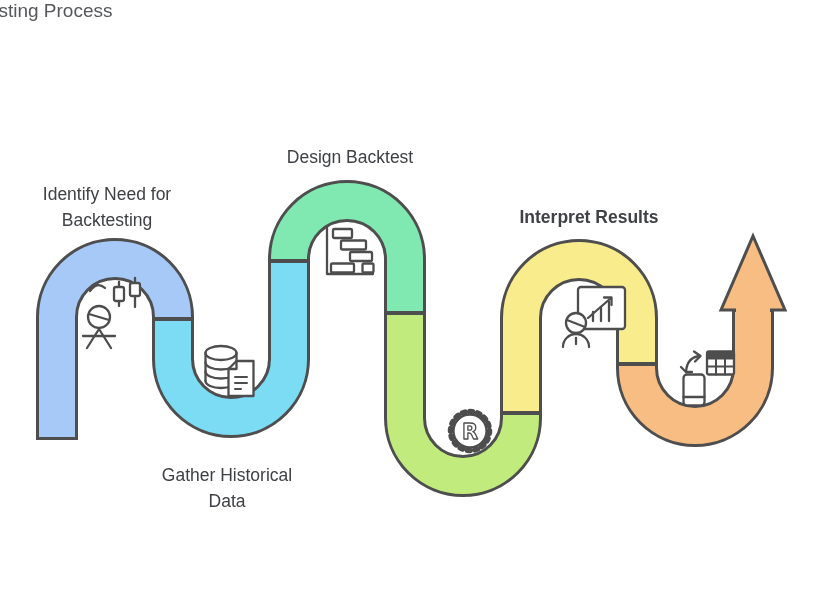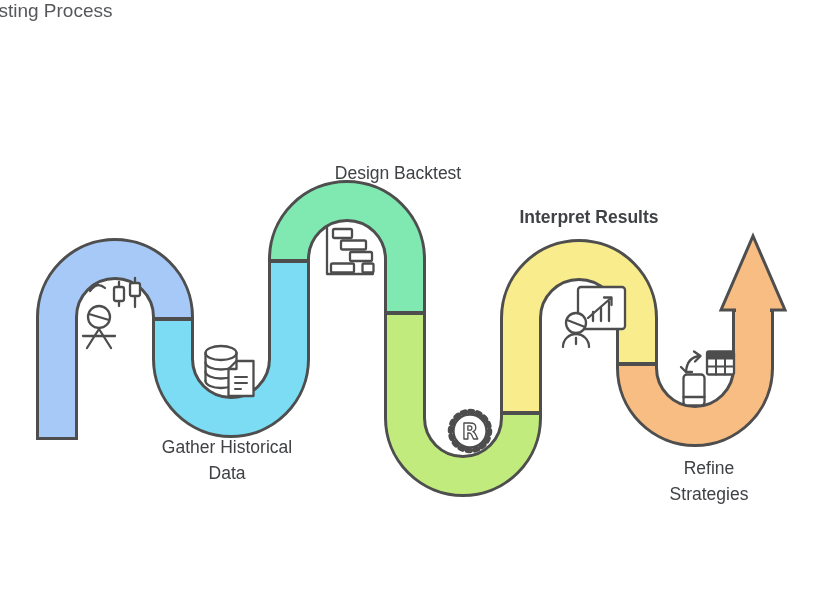--- a/index.html
+++ b/index.html
@@ -21,22 +21,22 @@
   .step-label{
     position:absolute;
     transform:translateX(-50%);
     font-size:17.5px;
     line-height:26px;
     color:#3f4144;
     text-align:center;
     white-space:pre-line;
   }
   .lbl-1{left:107px;top:181px;}
-  .lbl-2{left:227px;top:434px;}
-  .lbl-3{left:350px;top:160px;margin-left:48px;}
+  .lbl-2{left:227px;top:462px;}
+  .lbl-3{left:350px;top:144px;}
   .lbl-4{left:468px;top:517px;}
   .lbl-5{left:589px;top:204px;font-weight:bold;}
   .lbl-6{left:709px;top:455px;}
 </style>
 </head>
 <body>
 
 <div id="canvas">
 
   <div class="title">Stock Backtesting Process</div>
@@ -115,19 +115,20 @@
         <path d="M 686 372 L 681 367 M 686 372 L 692 372"></path>
         <rect x="683.5" y="374.5" width="21" height="31" rx="3.5" fill="#ffffff"></rect>
         <path d="M 683.5 397 H 704.5"></path>
         <rect x="707" y="351.5" width="27" height="23" rx="2" fill="#ffffff"></rect>
         <path d="M 709 351.5 H 732 A 2 2 0 0 1 734 353.5 V 358.5 H 707 V 353.5 A 2 2 0 0 1 709 351.5 Z" fill="#4d4d4d" stroke="none"></path>
         <path d="M 707 358.5 H 734 M 707 366.5 H 734 M 716 358.5 V 374.5 M 725 358.5 V 374.5" stroke-width="2"></path>
       </g>
     </g>
   </svg>
 
+  <div class="step-label lbl-1">Identify Need for
+Backtesting</div>
   <div class="step-label lbl-2">Gather Historical
 Data</div>
   <div class="step-label lbl-3">Design Backtest</div>
   <div class="step-label lbl-5">Interpret Results</div>
-  <div class="step-label lbl-6">Refine Strategies</div>
 
 </div>
 
 </body></html>

